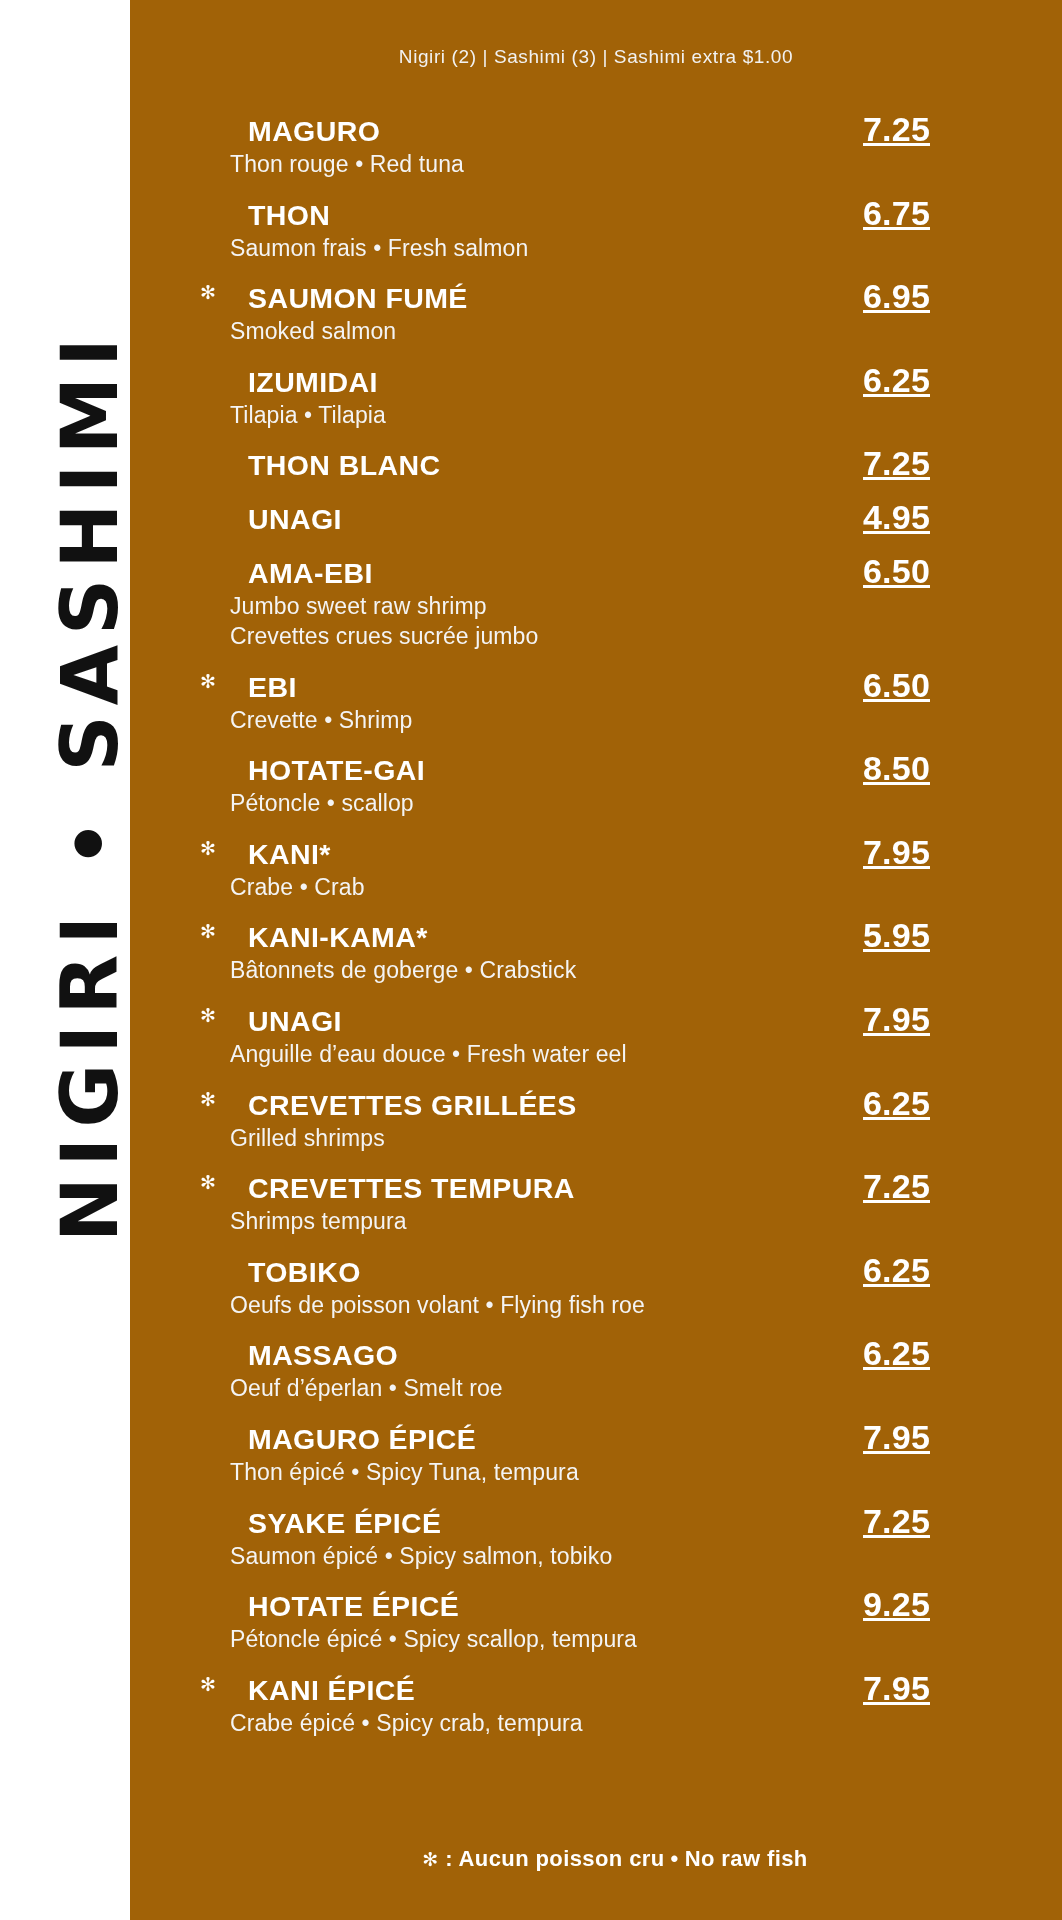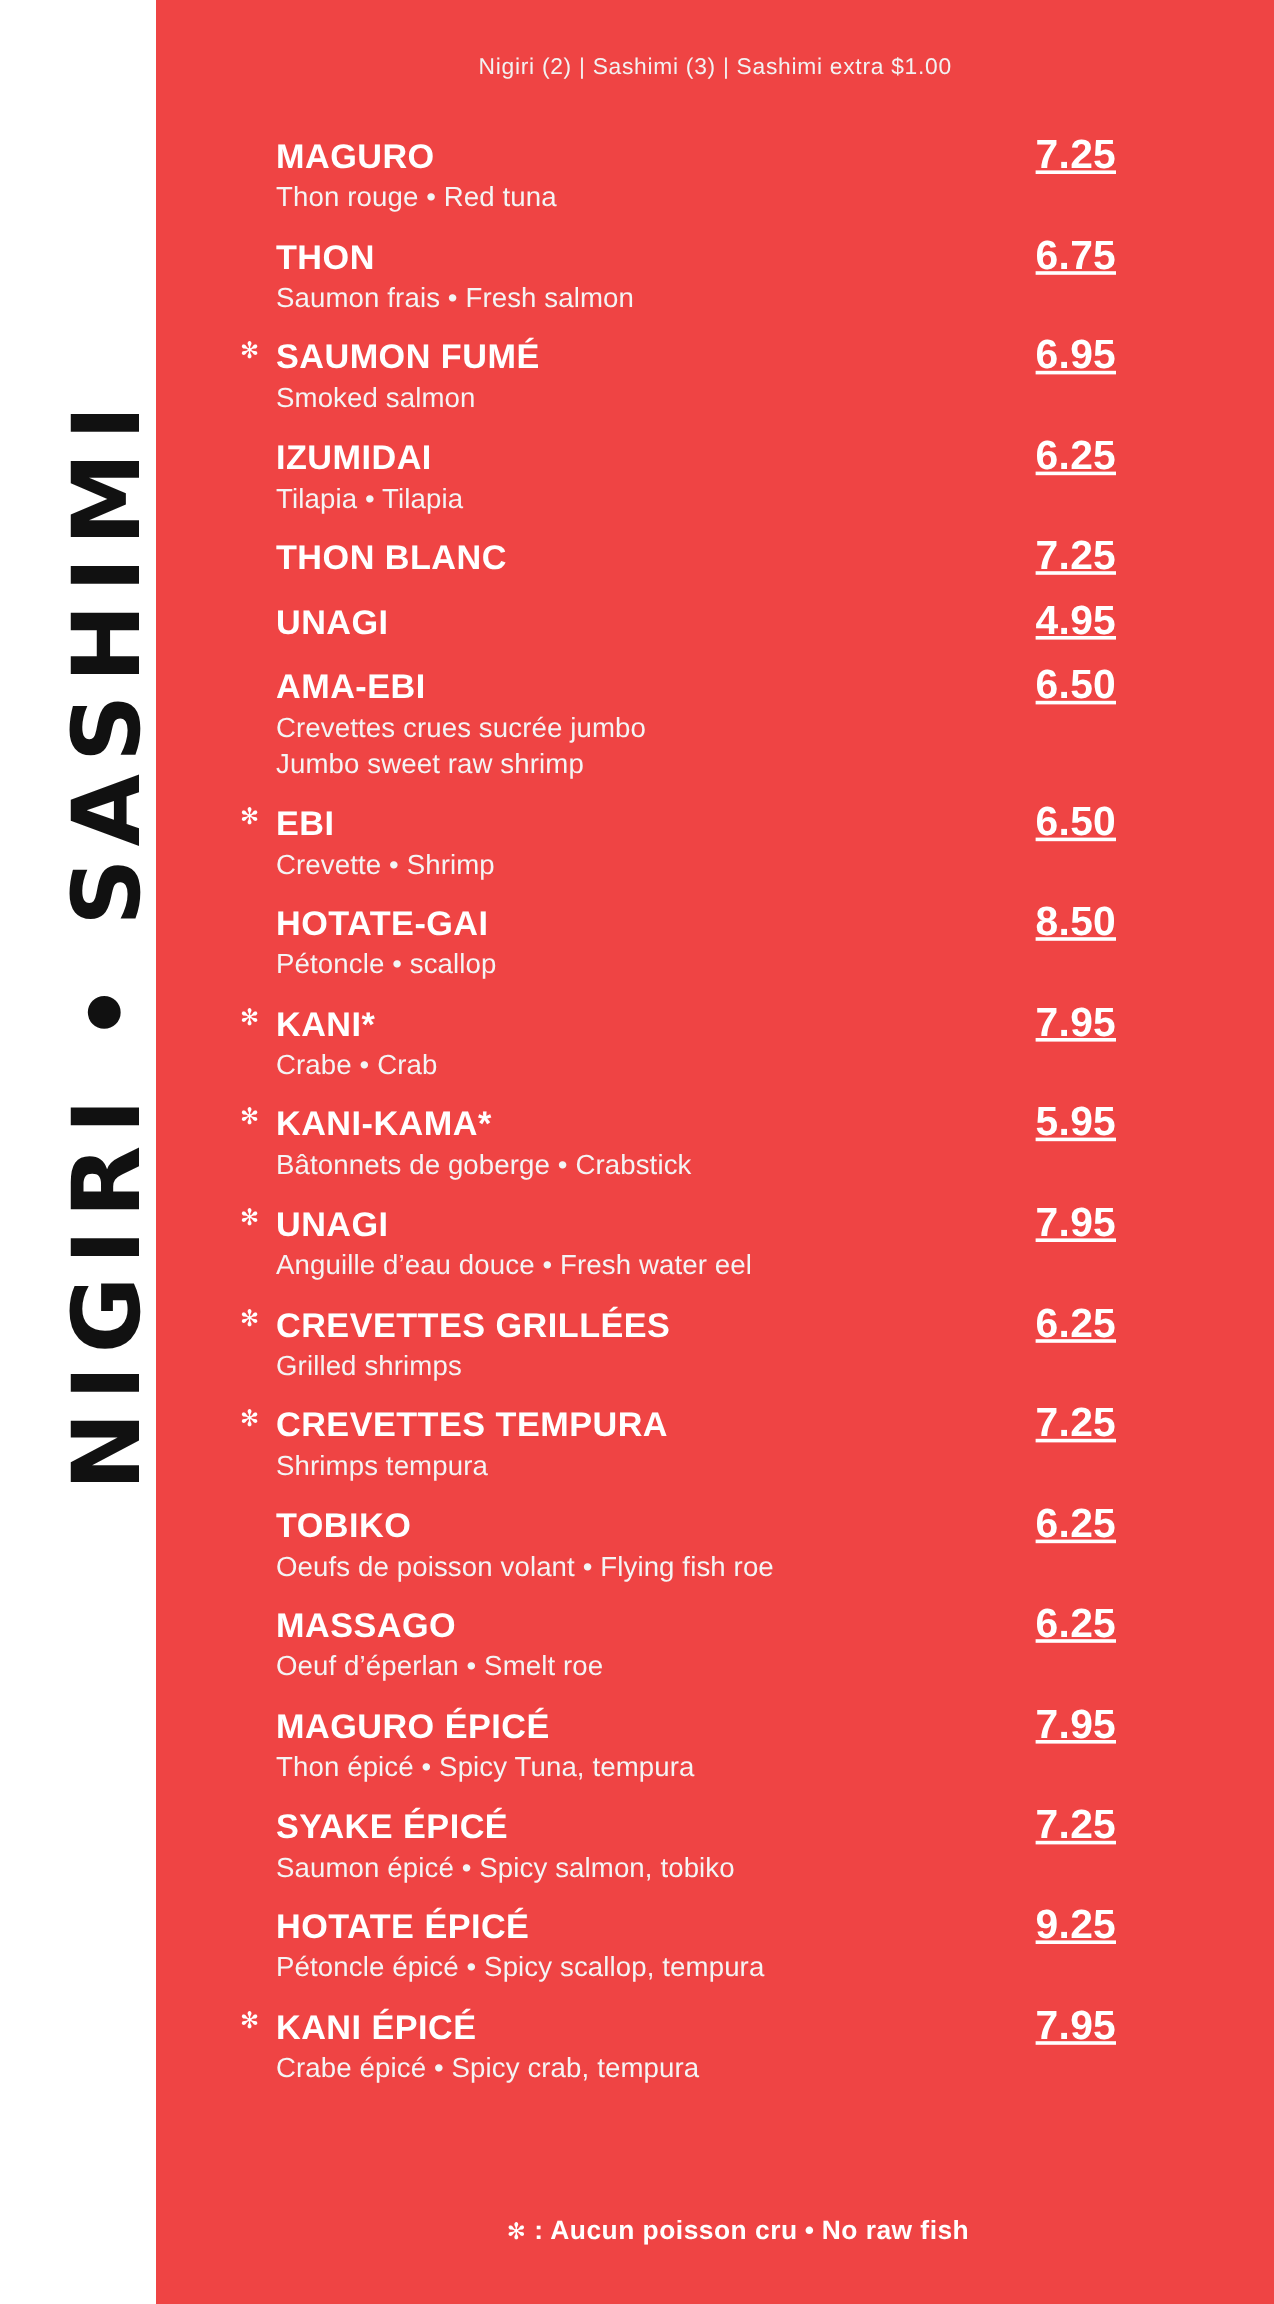--- a/index.html
+++ b/index.html
@@ -44,21 +44,21 @@
     letter-spacing: 10px;
     white-space: nowrap;
   }
 
   .page {
     position: absolute;
     left: 130px;
     top: 0;
     width: 932px;
     height: 1920px;
-    background: #ef4444;
+    background: #a16207;
   }
 
   .note-top {
     position: absolute;
     top: 46px;
     left: 0;
     width: 932px;
     text-align: center;
     font-size: 19px;
     letter-spacing: 0.6px;
@@ -77,20 +77,21 @@
     margin-bottom: 15px;
   }
   .item-row {
     display: flex;
     align-items: baseline;
     justify-content: space-between;
   }
   .name-wrap {
     display: flex;
     align-items: flex-end;
+    margin-left: 18px;
   }
   .flower {
     position: absolute;
     left: -34px;
     top: 6px;
     width: 24px;
     font-size: 19px;
     line-height: 1;
     color: #ffffff;
     text-align: center;
@@ -203,22 +204,22 @@
           <div class="price">4.95</div>
         </div>
       </div>
       <div class="item">
         <div class="item-row">
           <div class="name-wrap">
             <div class="name">AMA-EBI</div>
           </div>
           <div class="price">6.50</div>
         </div>
+        <div class="desc">Jumbo sweet raw shrimp</div>
         <div class="desc">Crevettes crues sucrée jumbo</div>
-        <div class="desc">Jumbo sweet raw shrimp</div>
       </div>
       <div class="item">
         <div class="flower">✻</div>
         <div class="item-row">
           <div class="name-wrap">
             <div class="name">EBI</div>
           </div>
           <div class="price">6.50</div>
         </div>
         <div class="desc">Crevette • Shrimp</div>

